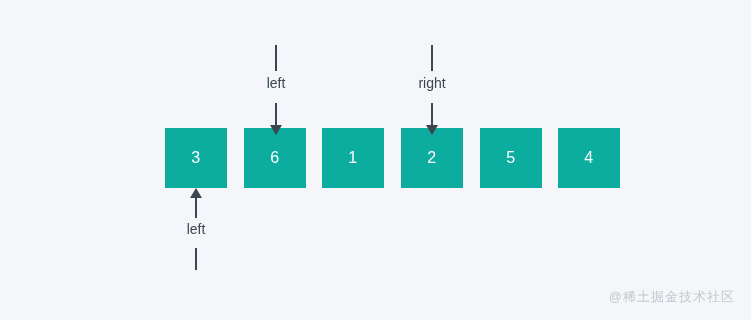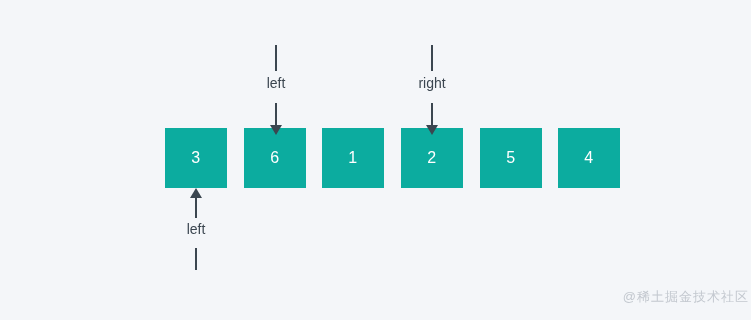--- a/index.html
+++ b/index.html
@@ -131,21 +131,21 @@
     margin-left: -1px;
     top: 60px;
     width: 2px;
     height: 22px;
     background: #3b4650;
   }
 
   
   .watermark {
     position: absolute;
-    right: 2px;
+    right: 16px;
     bottom: 14px;
     font-size: 13px;
     color: #c3c8cf;
     letter-spacing: 1px;
     white-space: nowrap;
     user-select: none;
   }
 </style>
 </head>
 <body>

